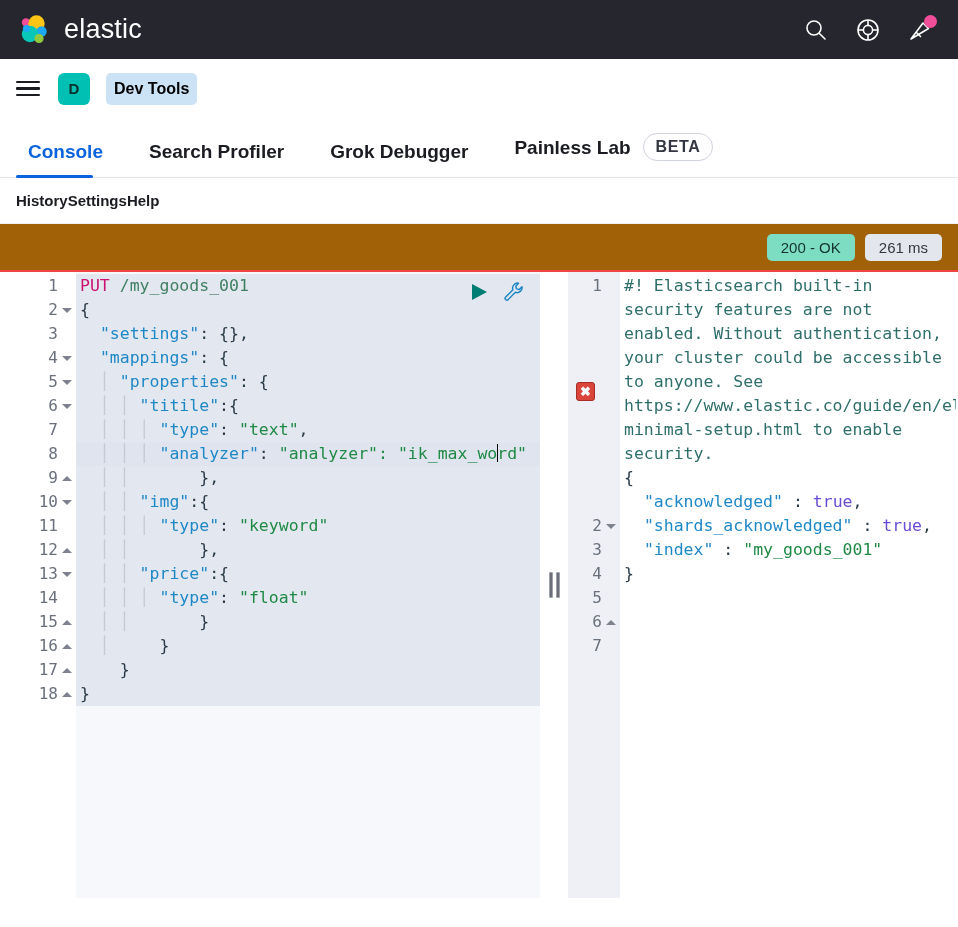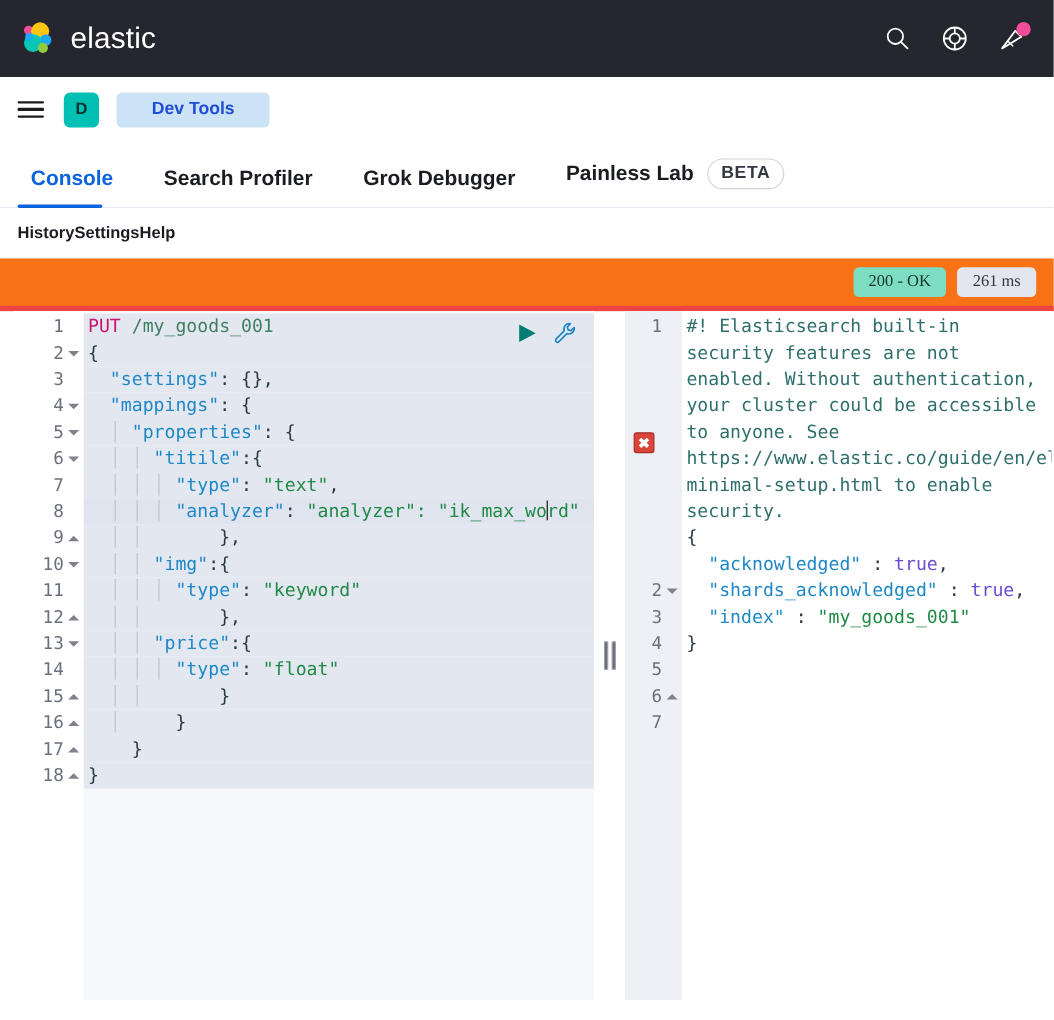--- a/index.html
+++ b/index.html
@@ -5,21 +5,21 @@
   * { box-sizing: border-box; margin: 0; padding: 0; }
   html, body {
     width: 958px; height: 927px;
     background: #ffffff;
     font-family: "Liberation Sans", sans-serif;
     overflow: hidden;
   }
 
   
   .topbar {
-    height: 70px; background: #25262e;
+    height: 59px; background: #25262e;
     display: flex; align-items: center;
     padding: 0 24px 0 14px;
   }
   .brand { display: flex; align-items: center; gap: 12px; }
   .brand-mark { width: 38px; height: 38px; position: relative; }
   .brand-name {
     color: #ffffff; font-size: 27px; letter-spacing: .2px;
     font-family: "Liberation Sans", sans-serif;
   }
   .topbar-spacer { flex: 1; }
@@ -40,23 +40,23 @@
   .hamburger { width: 28px; height: 28px; display: flex; flex-direction: column;
                justify-content: center; gap: 4px; cursor: pointer; padding: 0 2px; }
   .hamburger span { display: block; height: 2.4px; background: #1a1c21; border-radius: 1px; }
   .avatar {
     width: 32px; height: 32px; border-radius: 6px; background: #00bfb3;
     color: #07302e; font-size: 15px; font-weight: 700;
     display: flex; align-items: center; justify-content: center;
     cursor: pointer;
   }
   .crumb-pill {
-    background: #cce2f5; color: #1d4ed8;
+    background: #cce2f5; color: #000000;
     font-size: 16px; font-weight: 600;
-    padding: 7px 32px; border-radius: 5px; cursor: pointer;
+    padding: 7px 8px; border-radius: 5px; cursor: pointer;
   }
 
   
   .tabs {
     display: flex; align-items: flex-end; gap: 0;
     padding: 0 16px; border-bottom: 1px solid #e3e6ed;
     height: 60px; background: #fff;
   }
   .tab {
     font-size: 19px; font-weight: 700; color: #1a1c21;
@@ -80,23 +80,22 @@
     display: flex; align-items: center; 
     padding: 14px 16px 14px 16px; background: #fff;
     border-bottom: 1px solid #eceff4;
   }
   .subnav-item { font-size: 15px; font-weight: 700; color: #1a1c21; cursor: pointer; }
 
   
   .statusrow {
     height: 48px; display: flex; align-items: center;
     justify-content: flex-end; gap: 10px;
-    padding: 0 16px; background: #f97316;
-    border-bottom: 5px solid #ef4444;
-    font-family: Liberation Serif, serif;
+    padding: 0 16px; background: #a16207;
+    border-bottom: 2px solid #ef4444;
   }
   .badge { font-size: 15px; padding: 5px 14px; border-radius: 5px; color: #14342c; }
   .badge-ok { background: #7dddc3; }
   .badge-time { background: #e4e6ee; color: #343741; }
 
   
   .console {
     position: relative; display: flex;
     height: 626px; padding: 0 0 0 13px; background: #fff;
   }

